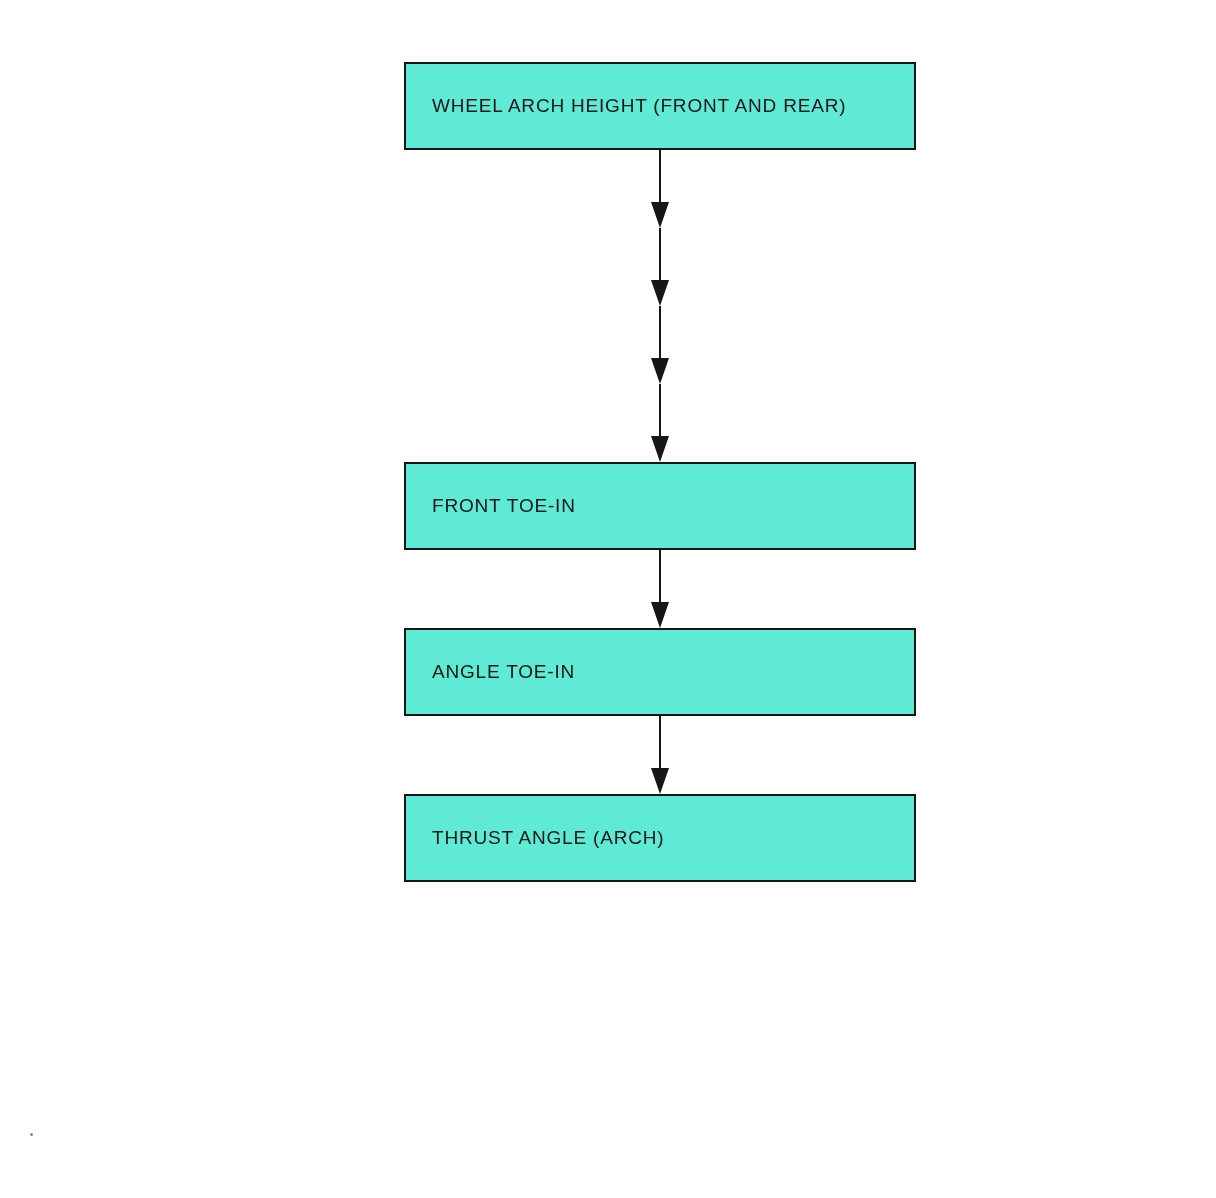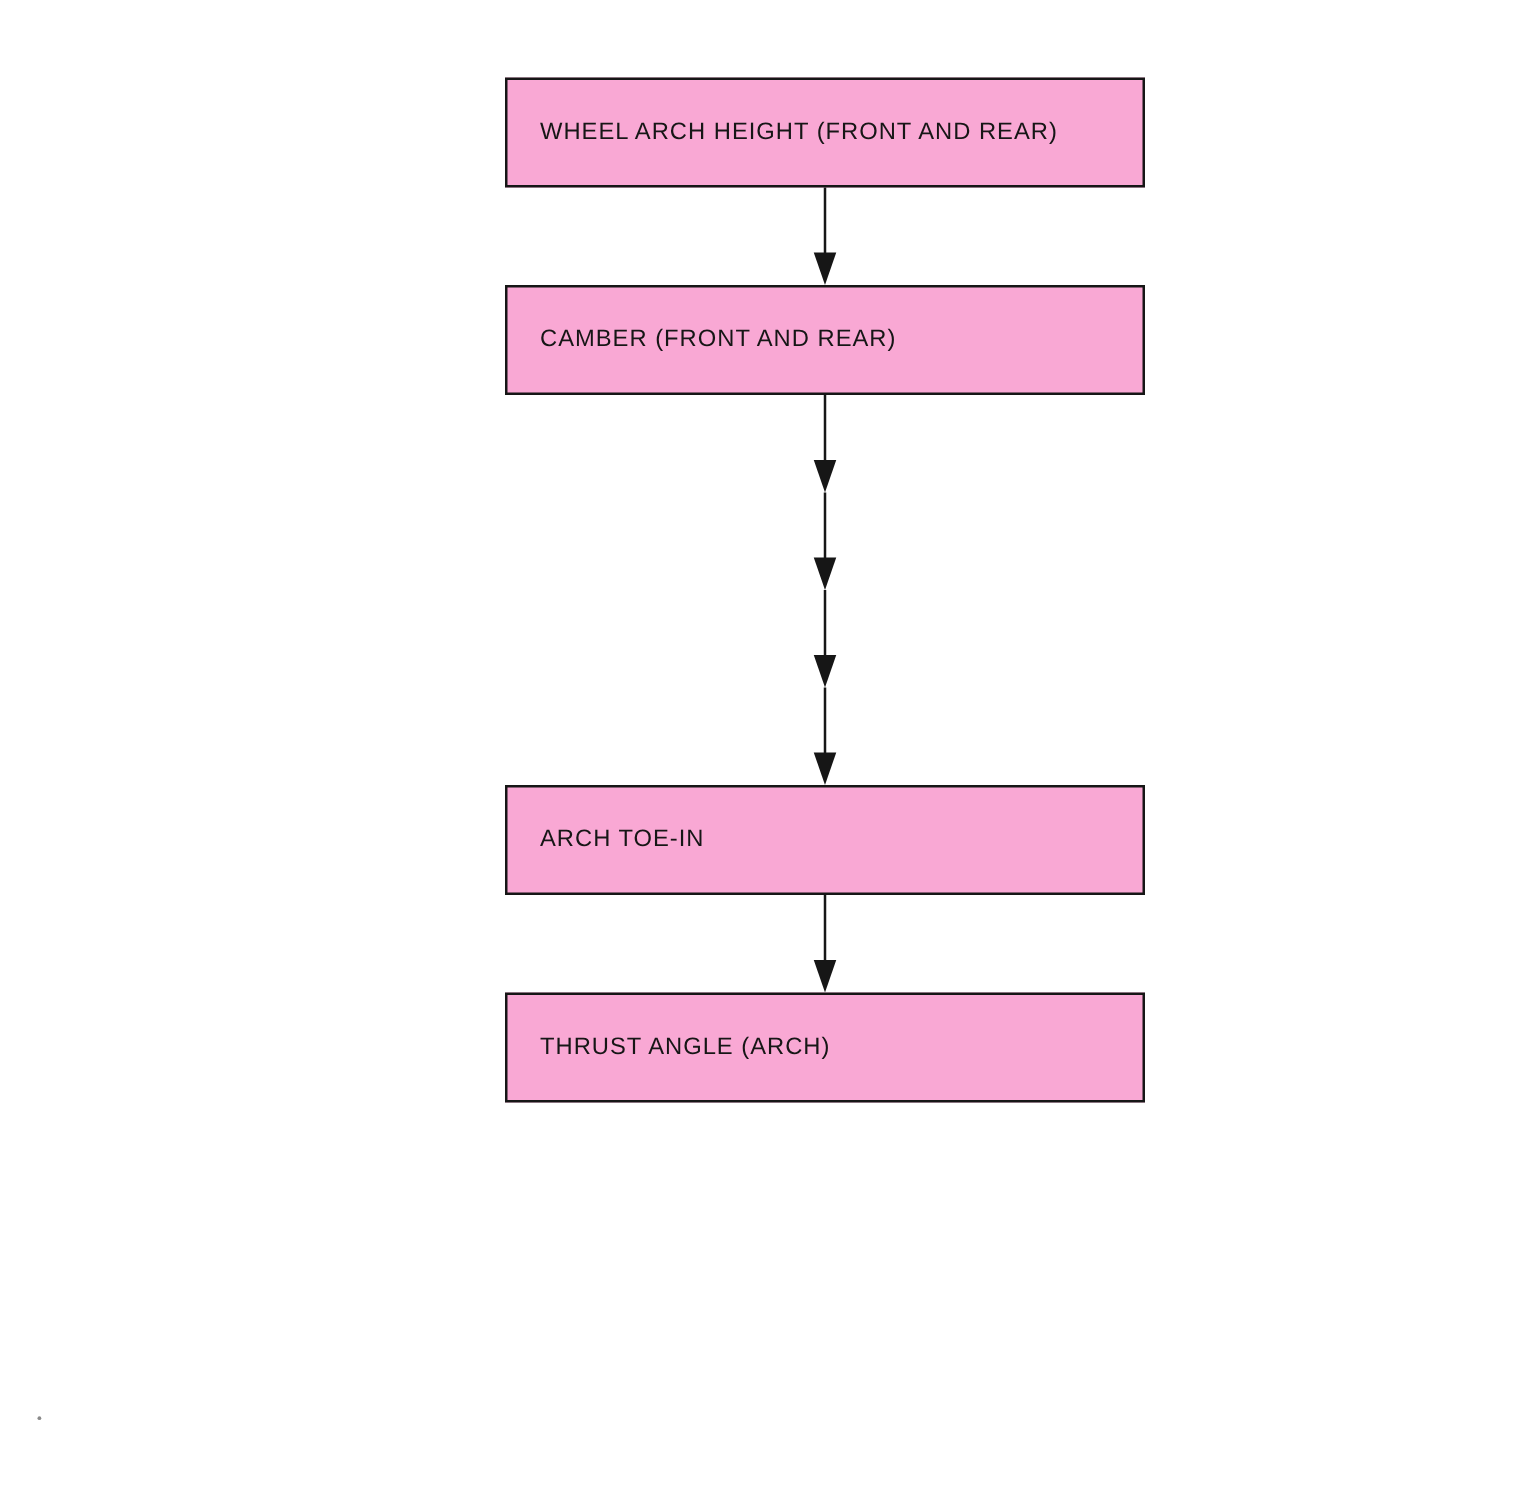--- a/index.html
+++ b/index.html
@@ -16,21 +16,21 @@
     left: 404px;
     top: 62px;
     width: 512px;
     display: flex;
     flex-direction: column;
   }
   .node {
     width: 512px;
     height: 88px;
     border: 2px solid #161616;
-    background: #f9a8d4;
+    background: #5eead4;
     display: flex;
     align-items: center;
     padding-left: 26px;
   }
   .node-label {
     font-size: 19px;
     letter-spacing: 0.8px;
     color: #161616;
     white-space: nowrap;
   }
@@ -71,49 +71,49 @@
 
   <div class="node">
     <span class="node-label">WHEEL ARCH HEIGHT (FRONT AND REAR)</span>
   </div>
 
   <div class="arrow">
     <div class="shaft"></div>
     <div class="head"></div>
   </div>
 
-  <div class="node">
-    <span class="node-label">CAMBER (FRONT AND REAR)</span>
-  </div>
-
-  <div class="arrow">
-    <div class="shaft"></div>
-    <div class="head"></div>
-  </div>
-
 
   <div class="arrow">
     <div class="shaft"></div>
     <div class="head"></div>
   </div>
 
 
   <div class="arrow">
     <div class="shaft"></div>
     <div class="head"></div>
   </div>
 
 
   <div class="arrow">
     <div class="shaft"></div>
     <div class="head"></div>
   </div>
 
   <div class="node">
-    <span class="node-label">ARCH TOE-IN</span>
+    <span class="node-label">FRONT TOE-IN</span>
+  </div>
+
+  <div class="arrow">
+    <div class="shaft"></div>
+    <div class="head"></div>
+  </div>
+
+  <div class="node">
+    <span class="node-label">ANGLE TOE-IN</span>
   </div>
 
   <div class="arrow">
     <div class="shaft"></div>
     <div class="head"></div>
   </div>
 
   <div class="node">
     <span class="node-label">THRUST ANGLE (ARCH)</span>
   </div>

